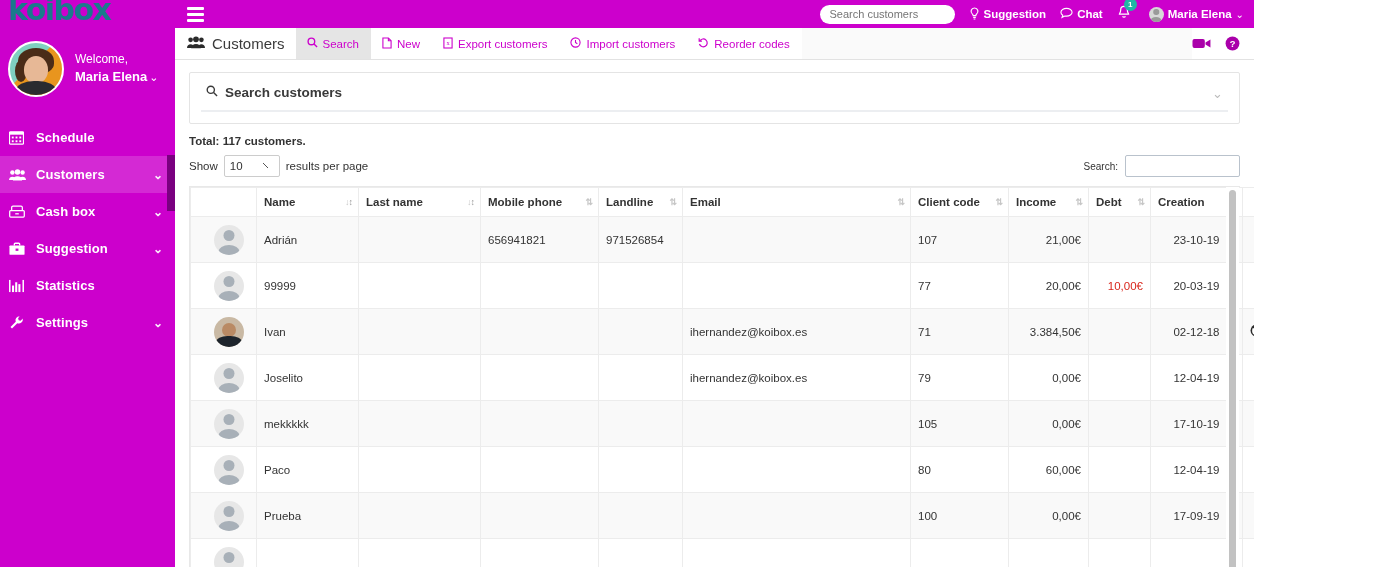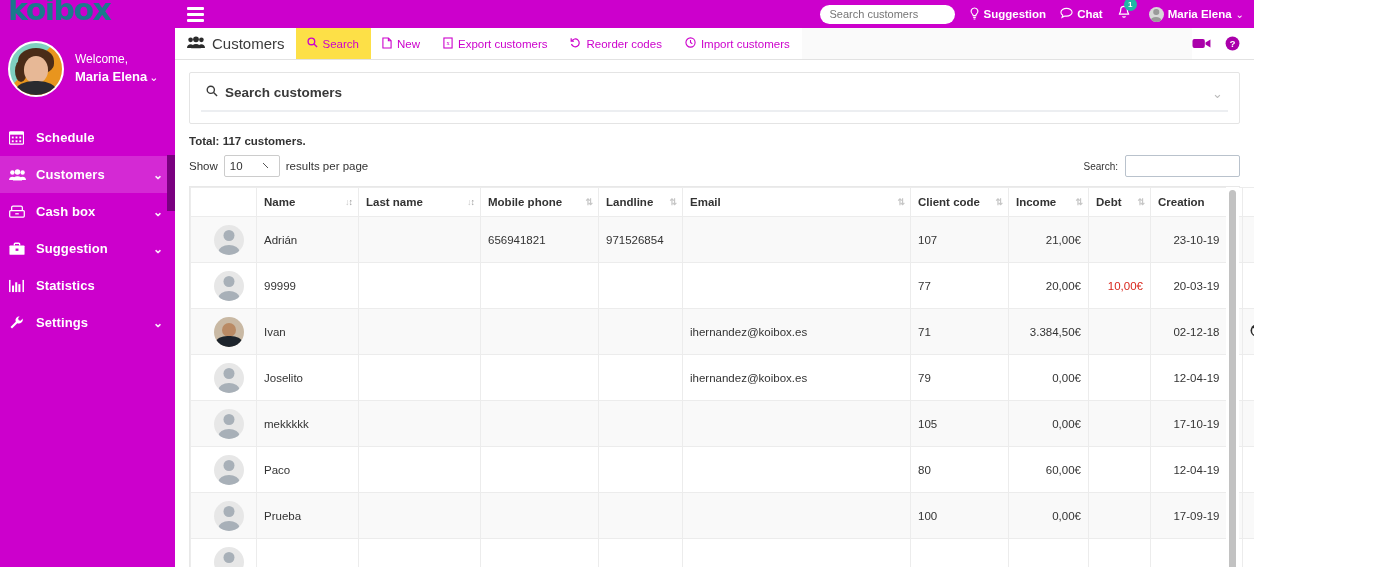--- a/index.html
+++ b/index.html
@@ -128,21 +128,21 @@
   }
   .page-title {
     display: flex; align-items: center; gap: 7px; padding: 0 11px 0 12px;
     font-size: 15px; color: #3b3b3b; background: #fff;
   }
   .tab {
     display: flex; align-items: center; gap: 5px; padding: 0 11px;
     font-size: 11.5px; color: #cc00cc; cursor: pointer; background: #fff;
     border-right: 1px solid transparent;
   }
-  .tab.active { background: #fde047; }
+  .tab.active { background: #e5e5e5; }
   .pagebar-right {
     margin-left: auto; display: flex; align-items: center; gap: 14px;
     padding-right: 14px; background: #fff;
   }
   .pb-icon { color: #aa00aa; cursor: pointer; display: flex; align-items: center; }
 
   
   .content { flex: 1; overflow: hidden; padding: 12px 14px 0 14px; background: #fff; }
   .panel {
     border: 1px solid #e4e4e4; border-radius: 2px; background: #fff;
@@ -433,36 +433,36 @@
           <svg width="10" height="12" viewBox="0 0 11 13" fill="none" stroke="#cc00cc" stroke-width="1.2">
               <rect x="1" y="1" width="9" height="11"></rect>
               <text x="5.5" y="9" font-size="7" fill="#cc00cc" stroke="none" text-anchor="middle" font-family="Liberation Serif, serif">x</text>
             </svg>
         </span>
         <span>Export customers</span>
       </div>
 
       <div class="tab">
         <span>
+          <svg width="11" height="11" viewBox="0 0 12 12" fill="none" stroke="#cc00cc" stroke-width="1.2">
+              <circle cx="6" cy="6" r="5"></circle>
+              <path d="M6 3.2V6l2 1.4"></path>
+            </svg>
+        </span>
+        <span>Import customers</span>
+      </div>
+
+      <div class="tab">
+        <span>
           <svg width="11" height="11" viewBox="0 0 12 12" fill="none" stroke="#cc00cc" stroke-width="1.3">
               <path d="M2 4.3A4.3 4.3 0 1 1 1.6 7.6"></path>
               <path d="M1.3 1.4v3h3"></path>
             </svg>
         </span>
         <span>Reorder codes</span>
-      </div>
-
-      <div class="tab">
-        <span>
-          <svg width="11" height="11" viewBox="0 0 12 12" fill="none" stroke="#cc00cc" stroke-width="1.2">
-              <circle cx="6" cy="6" r="5"></circle>
-              <path d="M6 3.2V6l2 1.4"></path>
-            </svg>
-        </span>
-        <span>Import customers</span>
       </div>
 
       <div class="pagebar-right">
         <span class="pb-icon">
           <svg width="19" height="13" viewBox="0 0 20 13" fill="#aa00aa">
               <rect x="0.5" y="1.8" width="13" height="9.4" rx="2"></rect>
               <path d="M14.2 5.5L19.4 2.2v8.6l-5.2-3.3z"></path>
             </svg>
         </span>
         <span class="pb-icon">

